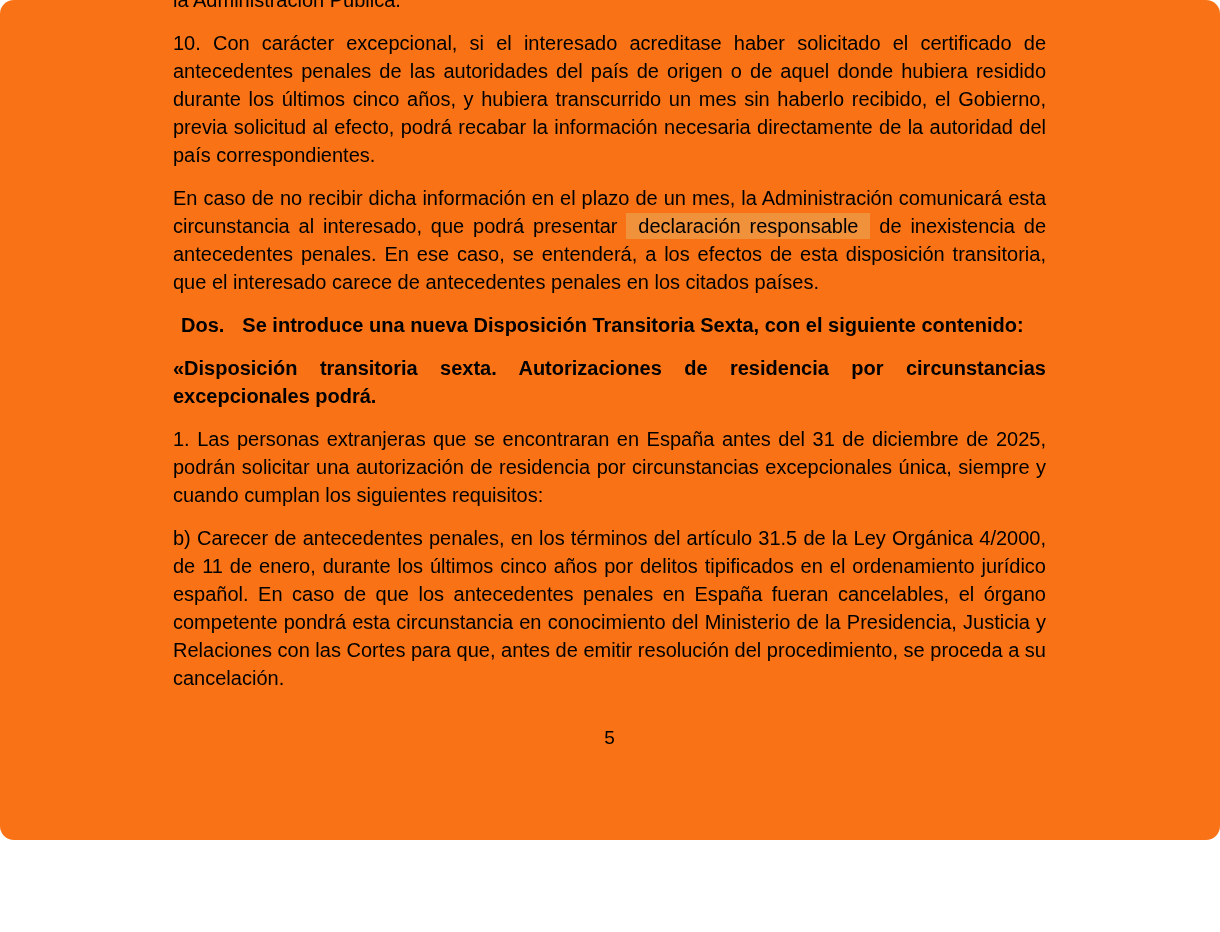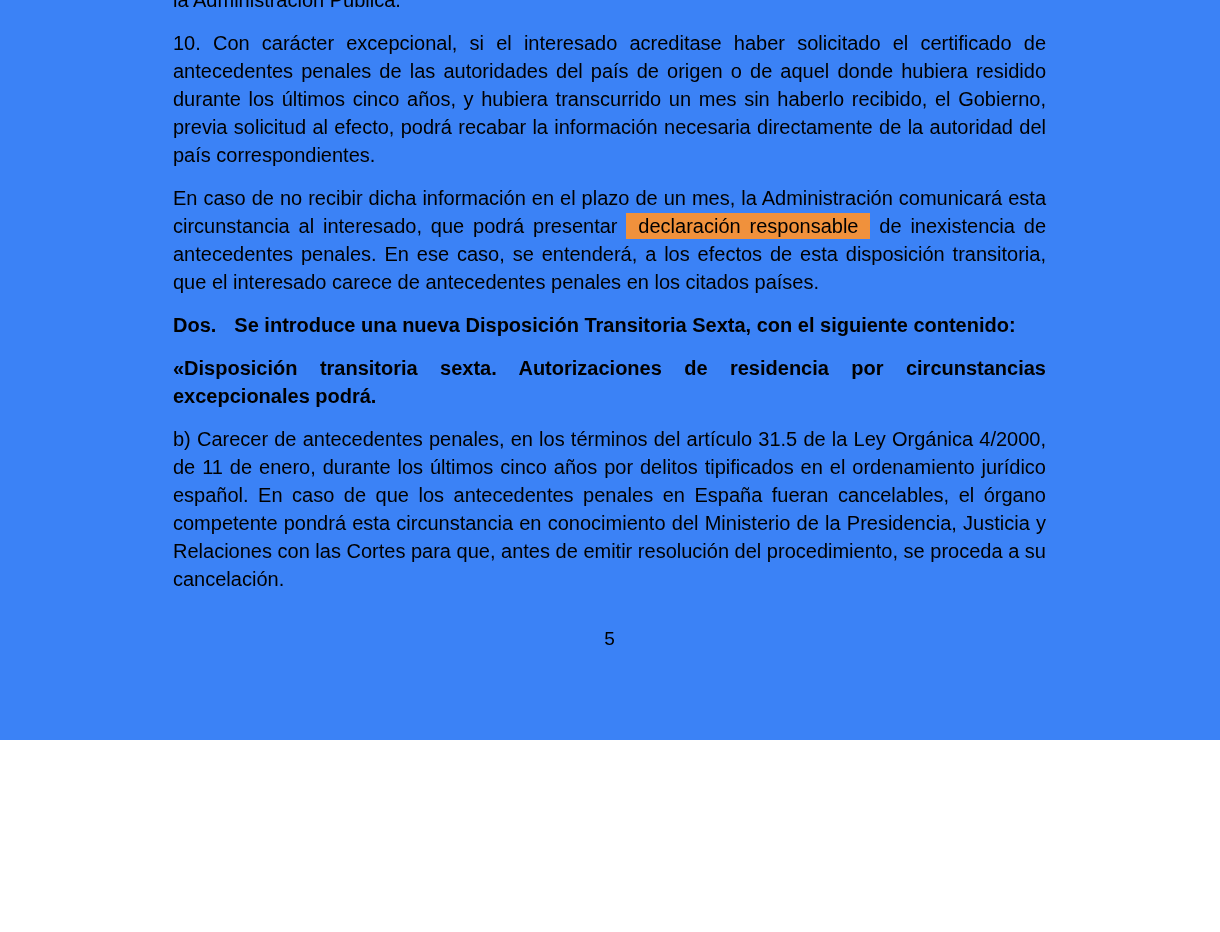--- a/index.html
+++ b/index.html
@@ -3,44 +3,46 @@
 <meta charset="utf-8">
 <style>
   html, body {
     margin: 0;
     padding: 0;
     background: #ffffff;
   }
   .page {
     position: relative;
     width: 1220px;
-    height: 740px;
-    background: #3b82f6;
+    height: 840px;
+    background: #f97316;
     overflow: hidden;
     font-family: "Liberation Sans", "DejaVu Sans", sans-serif;
     color: #000000;
+    border-radius: 14px;
   }
   .doc {
     margin: 0 174px 0 173px; 
     font-size: 20px;
     line-height: 28px;
   }
   .doc p {
     margin: 0 0 15px 0;
     text-align: justify;
   }
   .clipped-line {
     margin-top: -14px !important; 
     text-align: left !important;
     white-space: nowrap;
   }
   .bold { font-weight: bold; }
   .dos-label {
     display: inline-block;
     margin-right: 18px;
+    margin-left: 8px;
   }
   mark.hl {
     background: #F0913C;
     color: #000000;
     padding: 2px 12px;
     -webkit-box-decoration-break: clone;
     box-decoration-break: clone;
   }
   .page-footer {
     margin-top: 32px;
@@ -58,19 +60,20 @@
     <p class="clipped-line">la Administración Pública.</p>
 
     <p>10. Con carácter excepcional, si el interesado acreditase haber solicitado el certificado de antecedentes penales de las autoridades del país de origen o de aquel donde hubiera residido durante los últimos cinco años, y hubiera transcurrido un mes sin haberlo recibido, el Gobierno, previa solicitud al efecto, podrá recabar la información necesaria directamente de la autoridad del país correspondientes.</p>
 
     <p><span>En caso de no recibir dicha información en el plazo de un mes, la Administración comunicará esta circunstancia al interesado, que podrá presentar </span><mark class="hl" style="background: rgb(240, 145, 60);">declaración responsable</mark><span> de inexistencia de antecedentes penales. En ese caso, se entenderá, a los efectos de esta disposición transitoria, que el interesado carece de antecedentes penales en los citados países.</span></p>
 
     <p class="bold"><span class="dos-label">Dos.</span><span>Se introduce una nueva Disposición Transitoria Sexta, con el siguiente contenido:</span></p>
 
     <p class="bold">«Disposición transitoria sexta. Autorizaciones de residencia por circunstancias excepcionales podrá.</p>
 
+    <p>1. Las personas extranjeras que se encontraran en España antes del 31 de diciembre de 2025, podrán solicitar una autorización de residencia por circunstancias excepcionales única, siempre y cuando cumplan los siguientes requisitos:</p>
 
 
     <p>b) Carecer de antecedentes penales, en los términos del artículo 31.5 de la Ley Orgánica 4/2000, de 11 de enero, durante los últimos cinco años por delitos tipificados en el ordenamiento jurídico español. En caso de que los antecedentes penales en España fueran cancelables, el órgano competente pondrá esta circunstancia en conocimiento del Ministerio de la Presidencia, Justicia y Relaciones con las Cortes para que, antes de emitir resolución del procedimiento, se proceda a su cancelación.</p>
 
     <div class="page-footer">5</div>
   </div>
 </div>
 
 </body></html>

